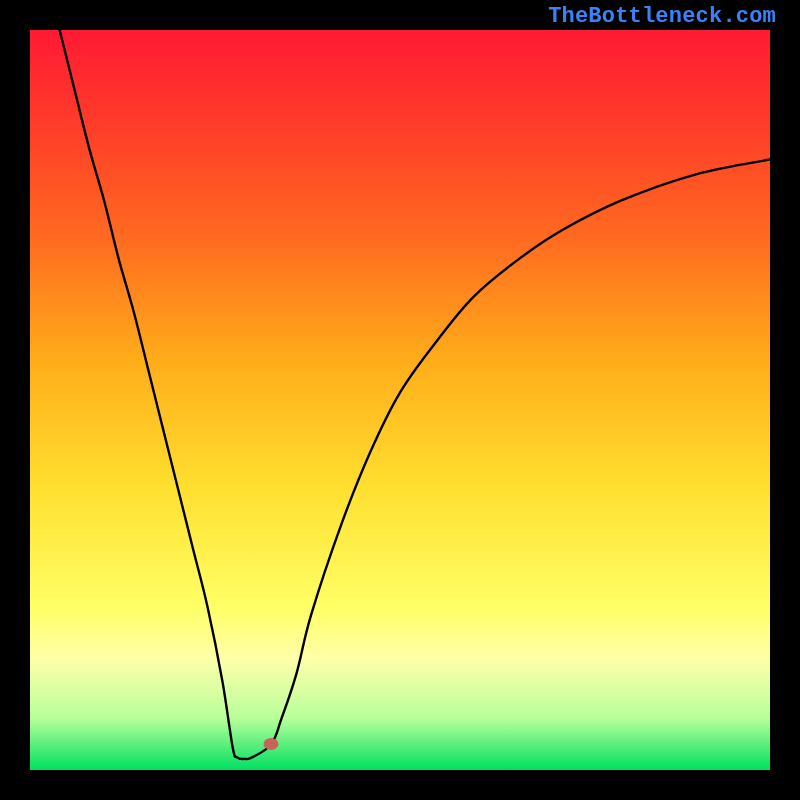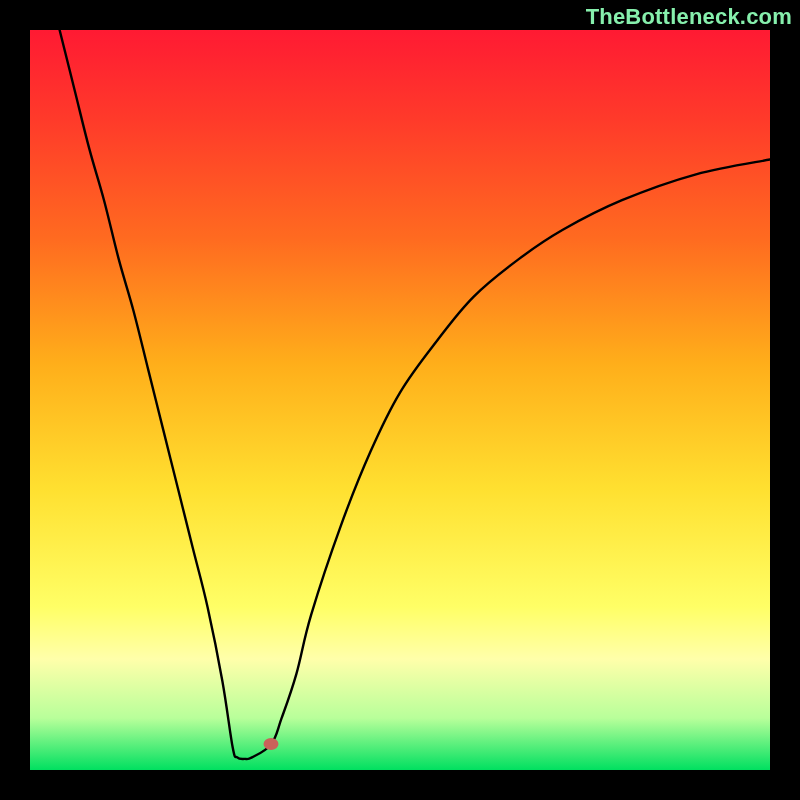--- a/index.html
+++ b/index.html
@@ -40,25 +40,25 @@
       #ffae1a 45%,
       #ffe030 62%,
       #ffff66 78%,
       #ffffaa 85%,
       #b8ff9a 93%,
       #00e060 100%);
   }
   .watermark {
     position: absolute;
     top: 4px;
-    right: 8px;
+    right: 24px;
     font-size: 22px;
     font-weight: 600;
-    color: #86efac;
-    font-family: Liberation Sans, sans-serif;
+    color: #3b82f6;
+    font-family: Liberation Mono, monospace;
     letter-spacing: 0.2px;
   }
   svg.curve {
     position: absolute;
     left: 0;
     top: 0;
     width: 100%;
     height: 100%;
   }
   .marker {

